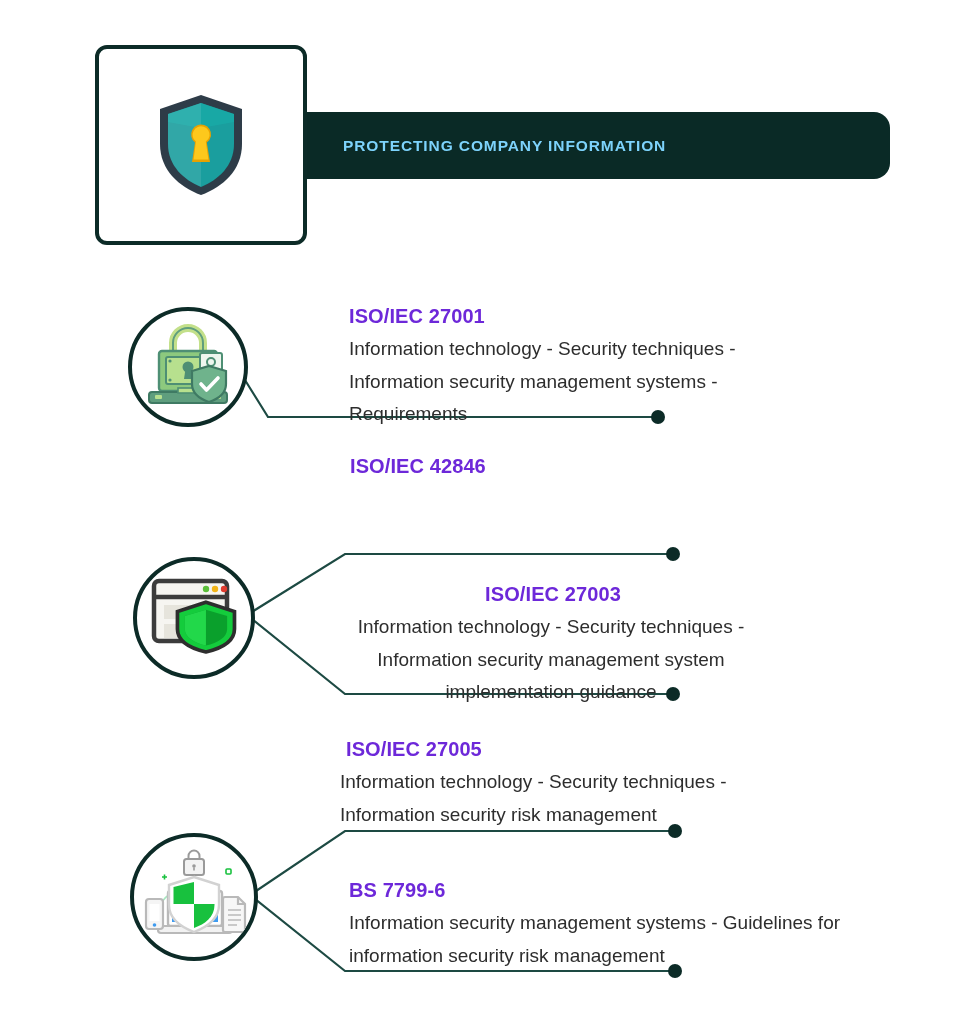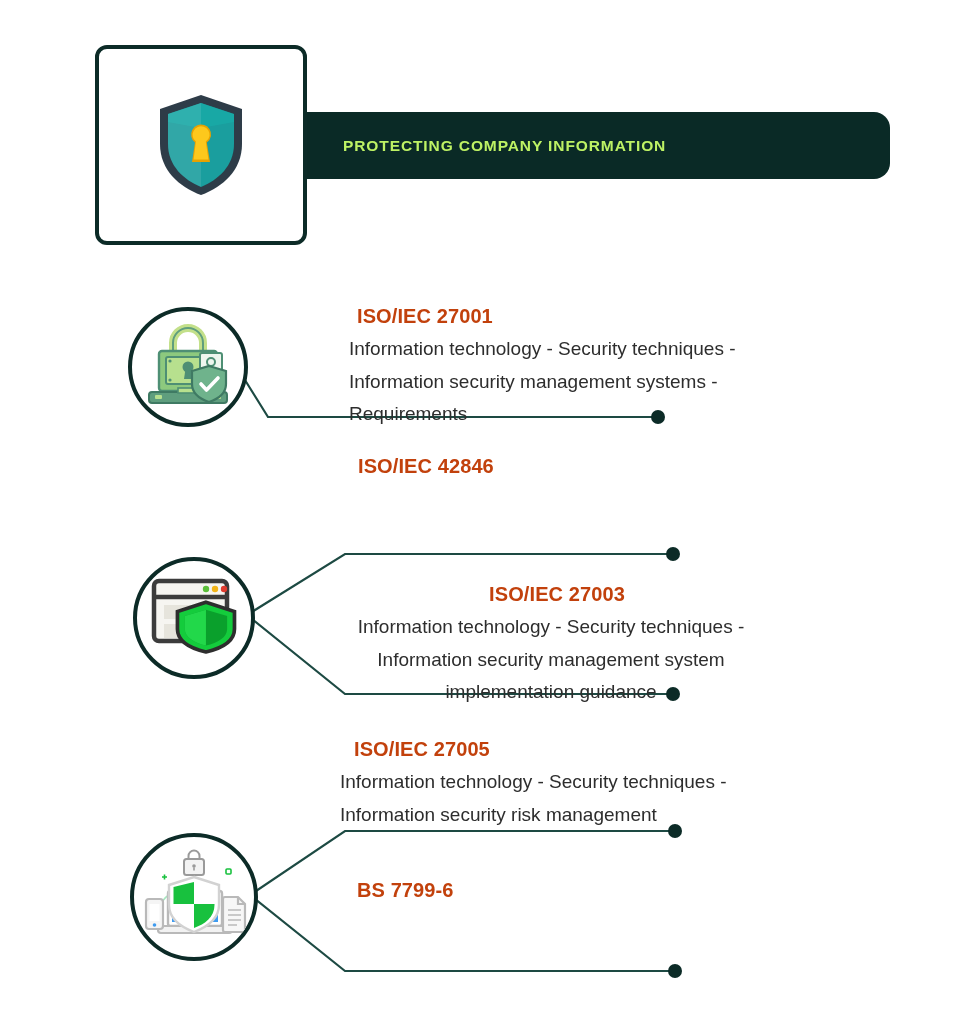--- a/index.html
+++ b/index.html
@@ -45,21 +45,21 @@
     top: 112px;
     width: 587px;
     height: 67px;
     background: #0a2a26;
     border-radius: 0 16px 16px 0;
     z-index: 1;
     display: flex;
     align-items: center;
   }
   #title-banner .banner-text {
-    color: #bef264;
+    color: #7dd3fc;
     font-size: 15.5px;
     font-weight: bold;
     letter-spacing: 0.9px;
     padding-left: 40px;
     white-space: nowrap;
   }
 
   
   #diagram {
     position: absolute;
@@ -87,23 +87,23 @@
   #circle-2 { left: 133px; top: 557px;  width: 122px; height: 122px; }
   #circle-3 { left: 130px; top: 833px;  width: 128px; height: 128px; }
 
   .entry {
     position: absolute;
     z-index: 2;
   }
   .entry .entry-title {
     font-size: 20px;
     font-weight: bold;
-    color: #c2410c;
+    color: #6d28d9;
     letter-spacing: 0.1px;
-    margin: 0 0 5px 8px;
+    margin: 0 0 5px 0;
     white-space: nowrap;
   }
   .entry .entry-desc {
     font-size: 19px;
     color: #2d2d2d;
     line-height: 1.72;
     margin: 0;
   }
 
   #entry-1 { left: 349px; top: 305px; width: 400px; }
@@ -259,13 +259,14 @@
   <div class="entry-desc">Information technology - Security techniques - Information security management system implementation guidance</div>
 </div>
 
 <div class="entry" id="entry-4">
   <div class="entry-title">ISO/IEC 27005</div>
   <div class="entry-desc">Information technology - Security techniques - Information security risk management</div>
 </div>
 
 <div class="entry" id="entry-5">
   <div class="entry-title">BS 7799-6</div>
+  <div class="entry-desc">Information security management systems - Guidelines for information security risk management</div>
 </div>
 
 </body></html>

